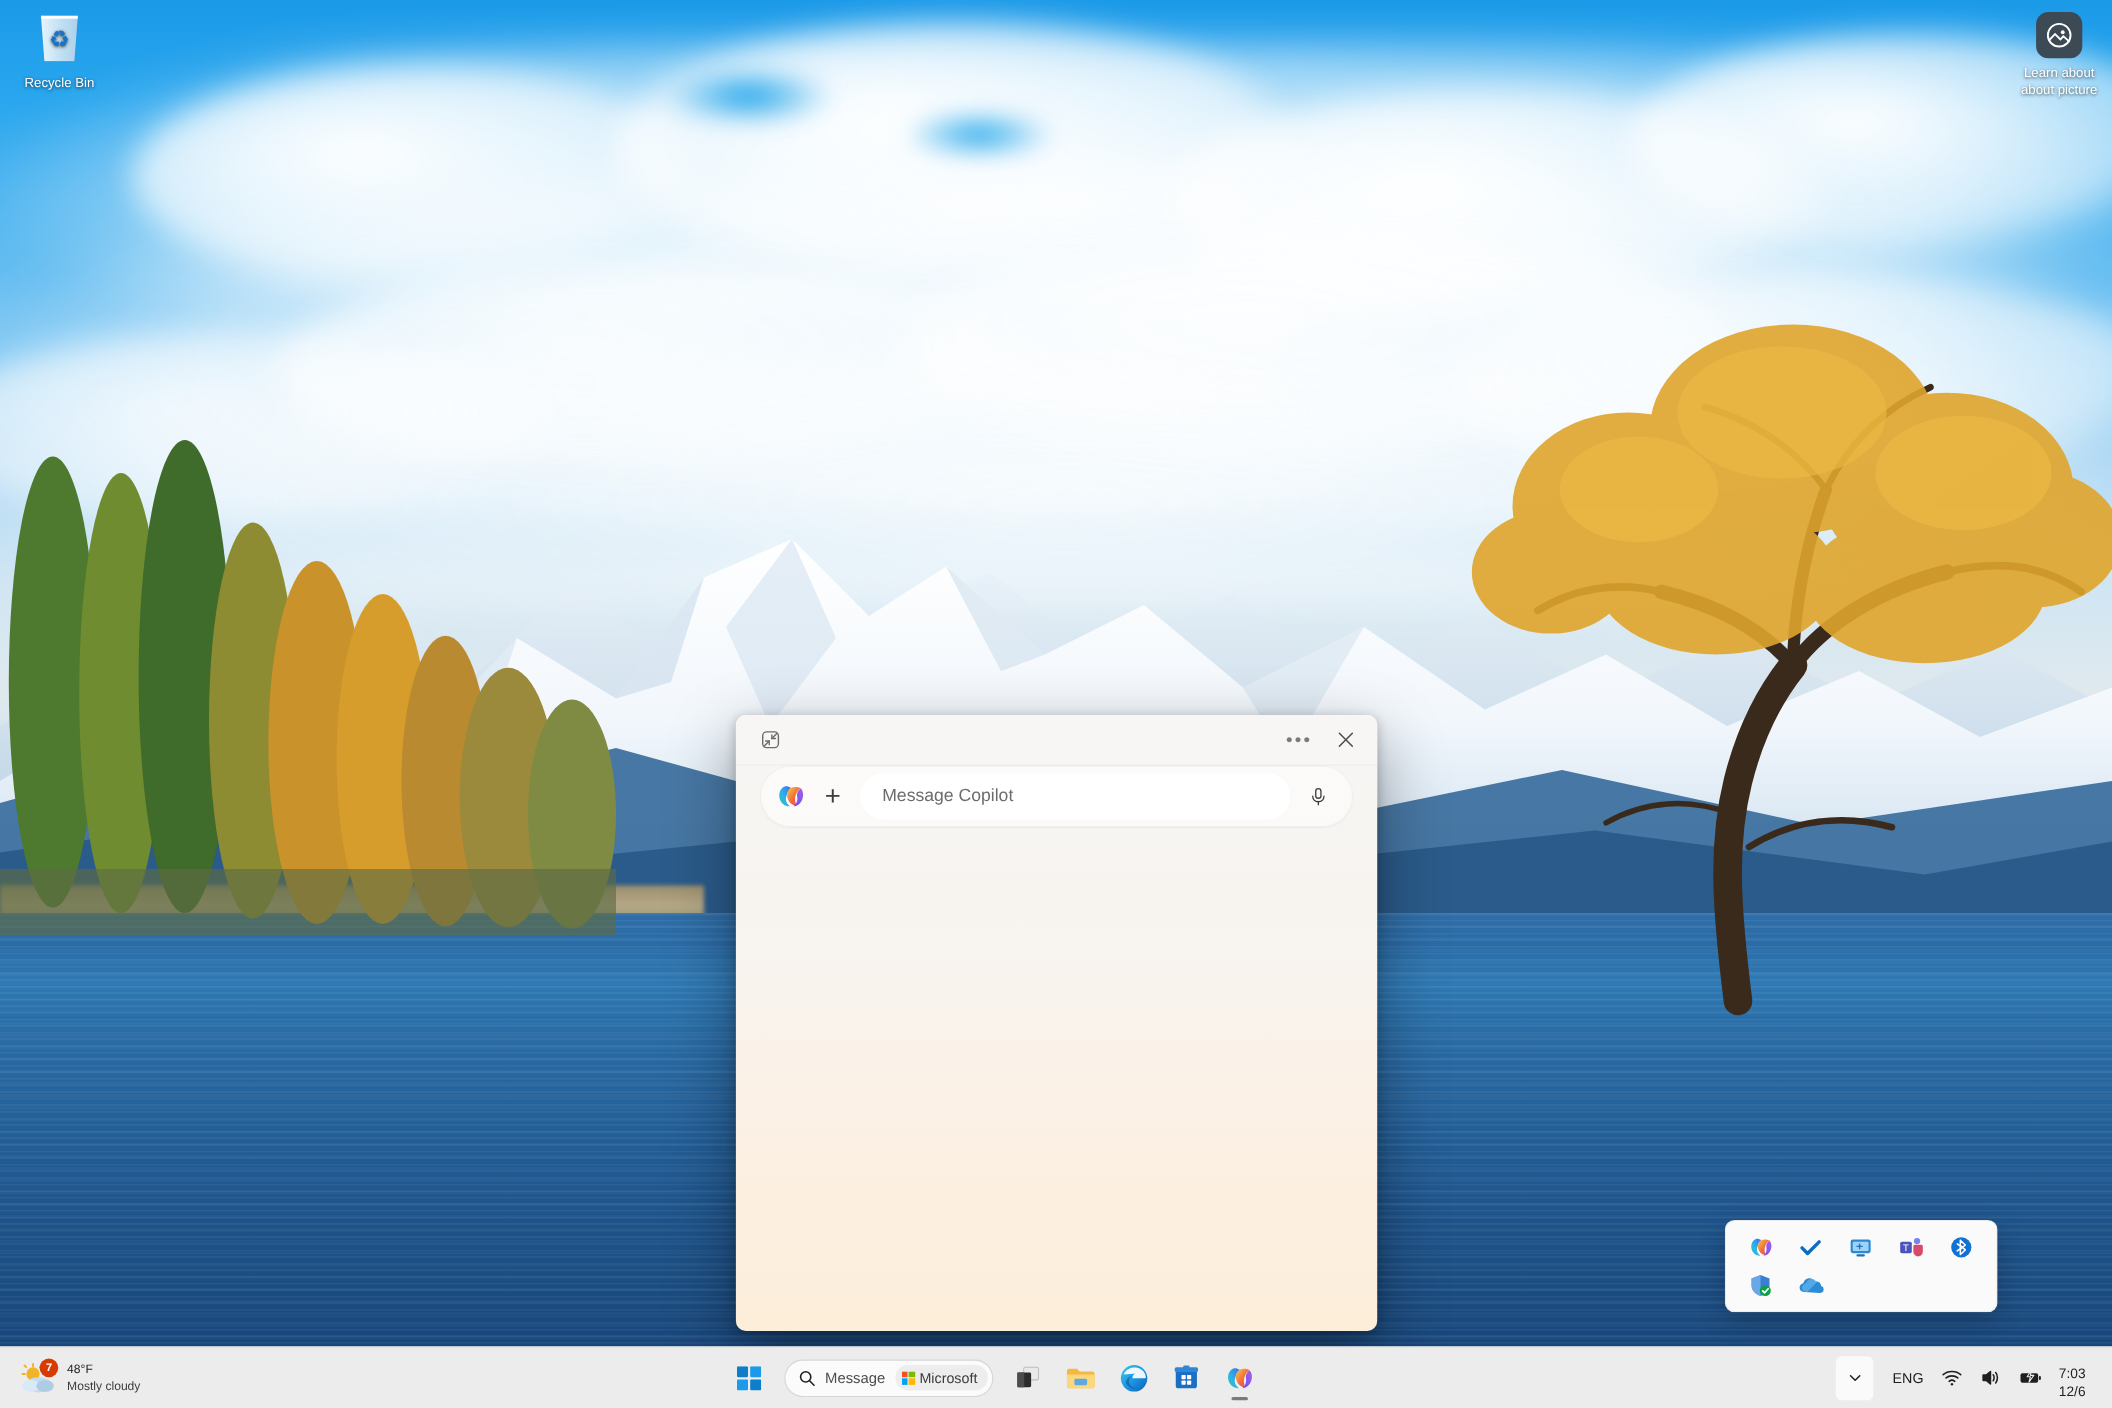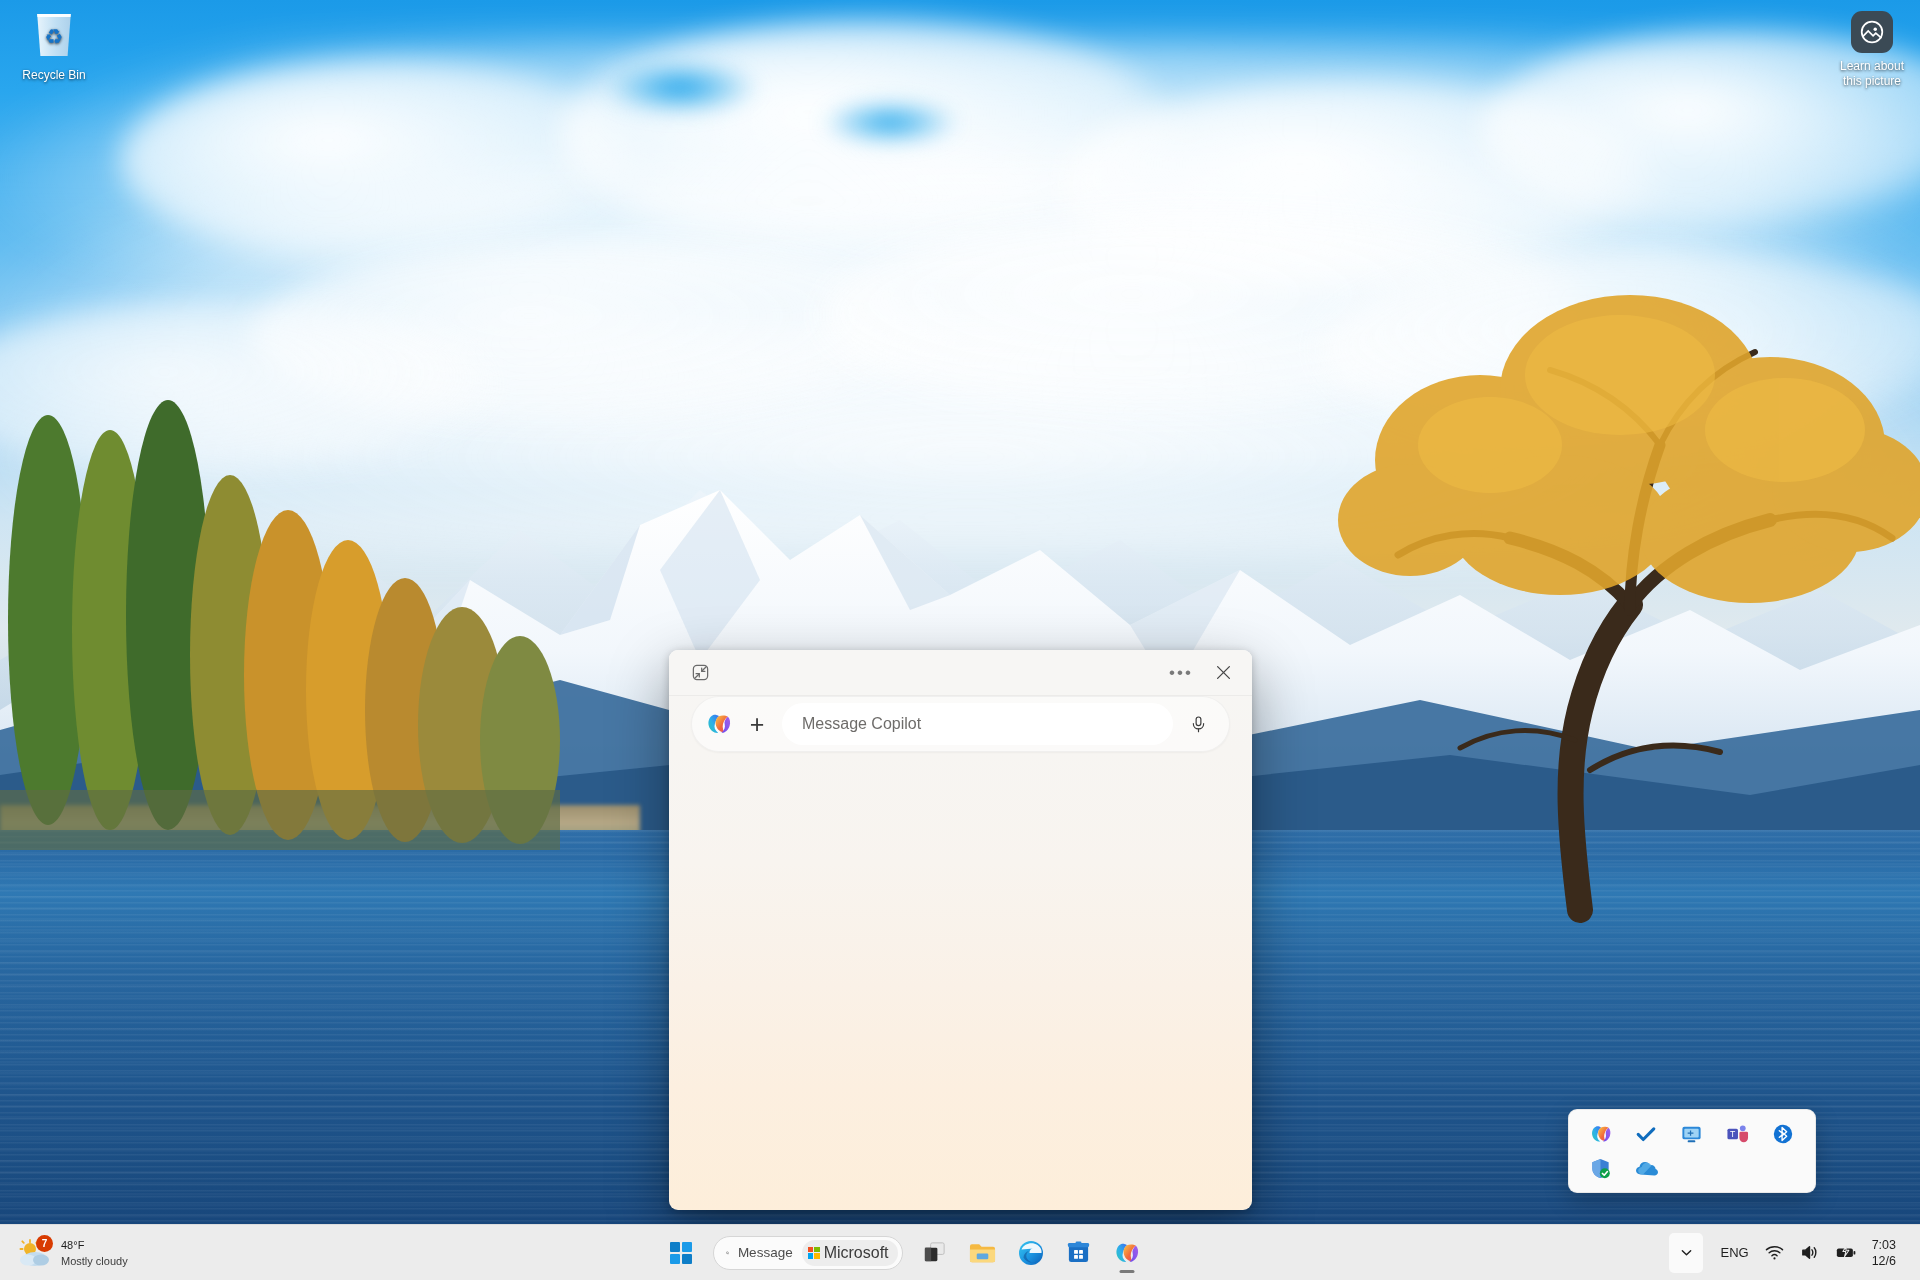--- a/index.html
+++ b/index.html
@@ -188,25 +188,25 @@
   .search-box {
     width:190px; height:34px; border-radius:17px; background:#fbfbfb;
     border:1px solid #d6d6d6; display:flex; align-items:center;
     padding:0 4px 0 12px; gap:9px; margin:0 6px; cursor:default;
   }
   .search-box .sb-label { flex:1; font-size:13.5px; color:#4d4d4d; }
   .ms-badge {
     display:flex; align-items:center; gap:4px; background:#ededed;
     border-radius:13px; padding:4px 9px 4px 6px;
   }
-  .ms-badge span { font-size:16px; color:#3b3b3b; }
+  .ms-badge span { font-size:13px; color:#3b3b3b; }
   .ms-logo { width:12px; height:12px; display:grid; grid-template-columns:1fr 1fr; grid-template-rows:1fr 1fr; gap:1px; }
   .ms-logo i { display:block; }
 
-  .tb-right { display:flex; align-items:center; gap:2px; padding-right:4px; }
+  .tb-right { display:flex; align-items:flex-end; gap:2px; padding-right:4px; }
   .tray-chevron {
     width:34px; height:40px; border-radius:5px; background:#fafafa;
     display:flex; align-items:center; justify-content:center; cursor:default;
     margin-right:8px;
   }
   .tray-item {
     height:40px; display:flex; align-items:center; justify-content:center;
     padding:0 7px; border-radius:5px; cursor:default; color:#1f1f1f;
   }
   .tray-lang { font-size:13px; }
@@ -323,21 +323,21 @@
 
 <div class="desktop-icon" style="left:1824px;top:8px;width:96px;">
   <div class="lap-icon">
     <svg width="26" height="26" viewBox="0 0 24 24" fill="none" stroke="#ffffff" stroke-width="1.6">
       <circle cx="12" cy="12" r="9.5"></circle>
       <circle cx="15" cy="9.5" r="1.6" fill="#ffffff" stroke="none"></circle>
       <path d="M3.2 16.5 L8.5 11 L13 15.5 L15.5 13 L20.8 17.6"></path>
     </svg>
   </div>
   <div>Learn about</div>
-  <div>this picture</div>
+  <div>about picture</div>
 </div>
 
 <div id="copilot-window">
 
   <div class="cp-header">
     <div class="cp-hdr-btn">
       <svg width="19" height="19" viewBox="0 0 24 24" fill="none" stroke="#6b6b6b" stroke-width="1.6" stroke-linecap="round" stroke-linejoin="round">
         <rect x="3" y="3" width="18" height="18" rx="4.5"></rect>
         <path d="M10.5 13.5 L4.8 19.2"></path>
         <path d="M10.5 13.5 L10.5 17.6 M10.5 13.5 L6.4 13.5"></path>

